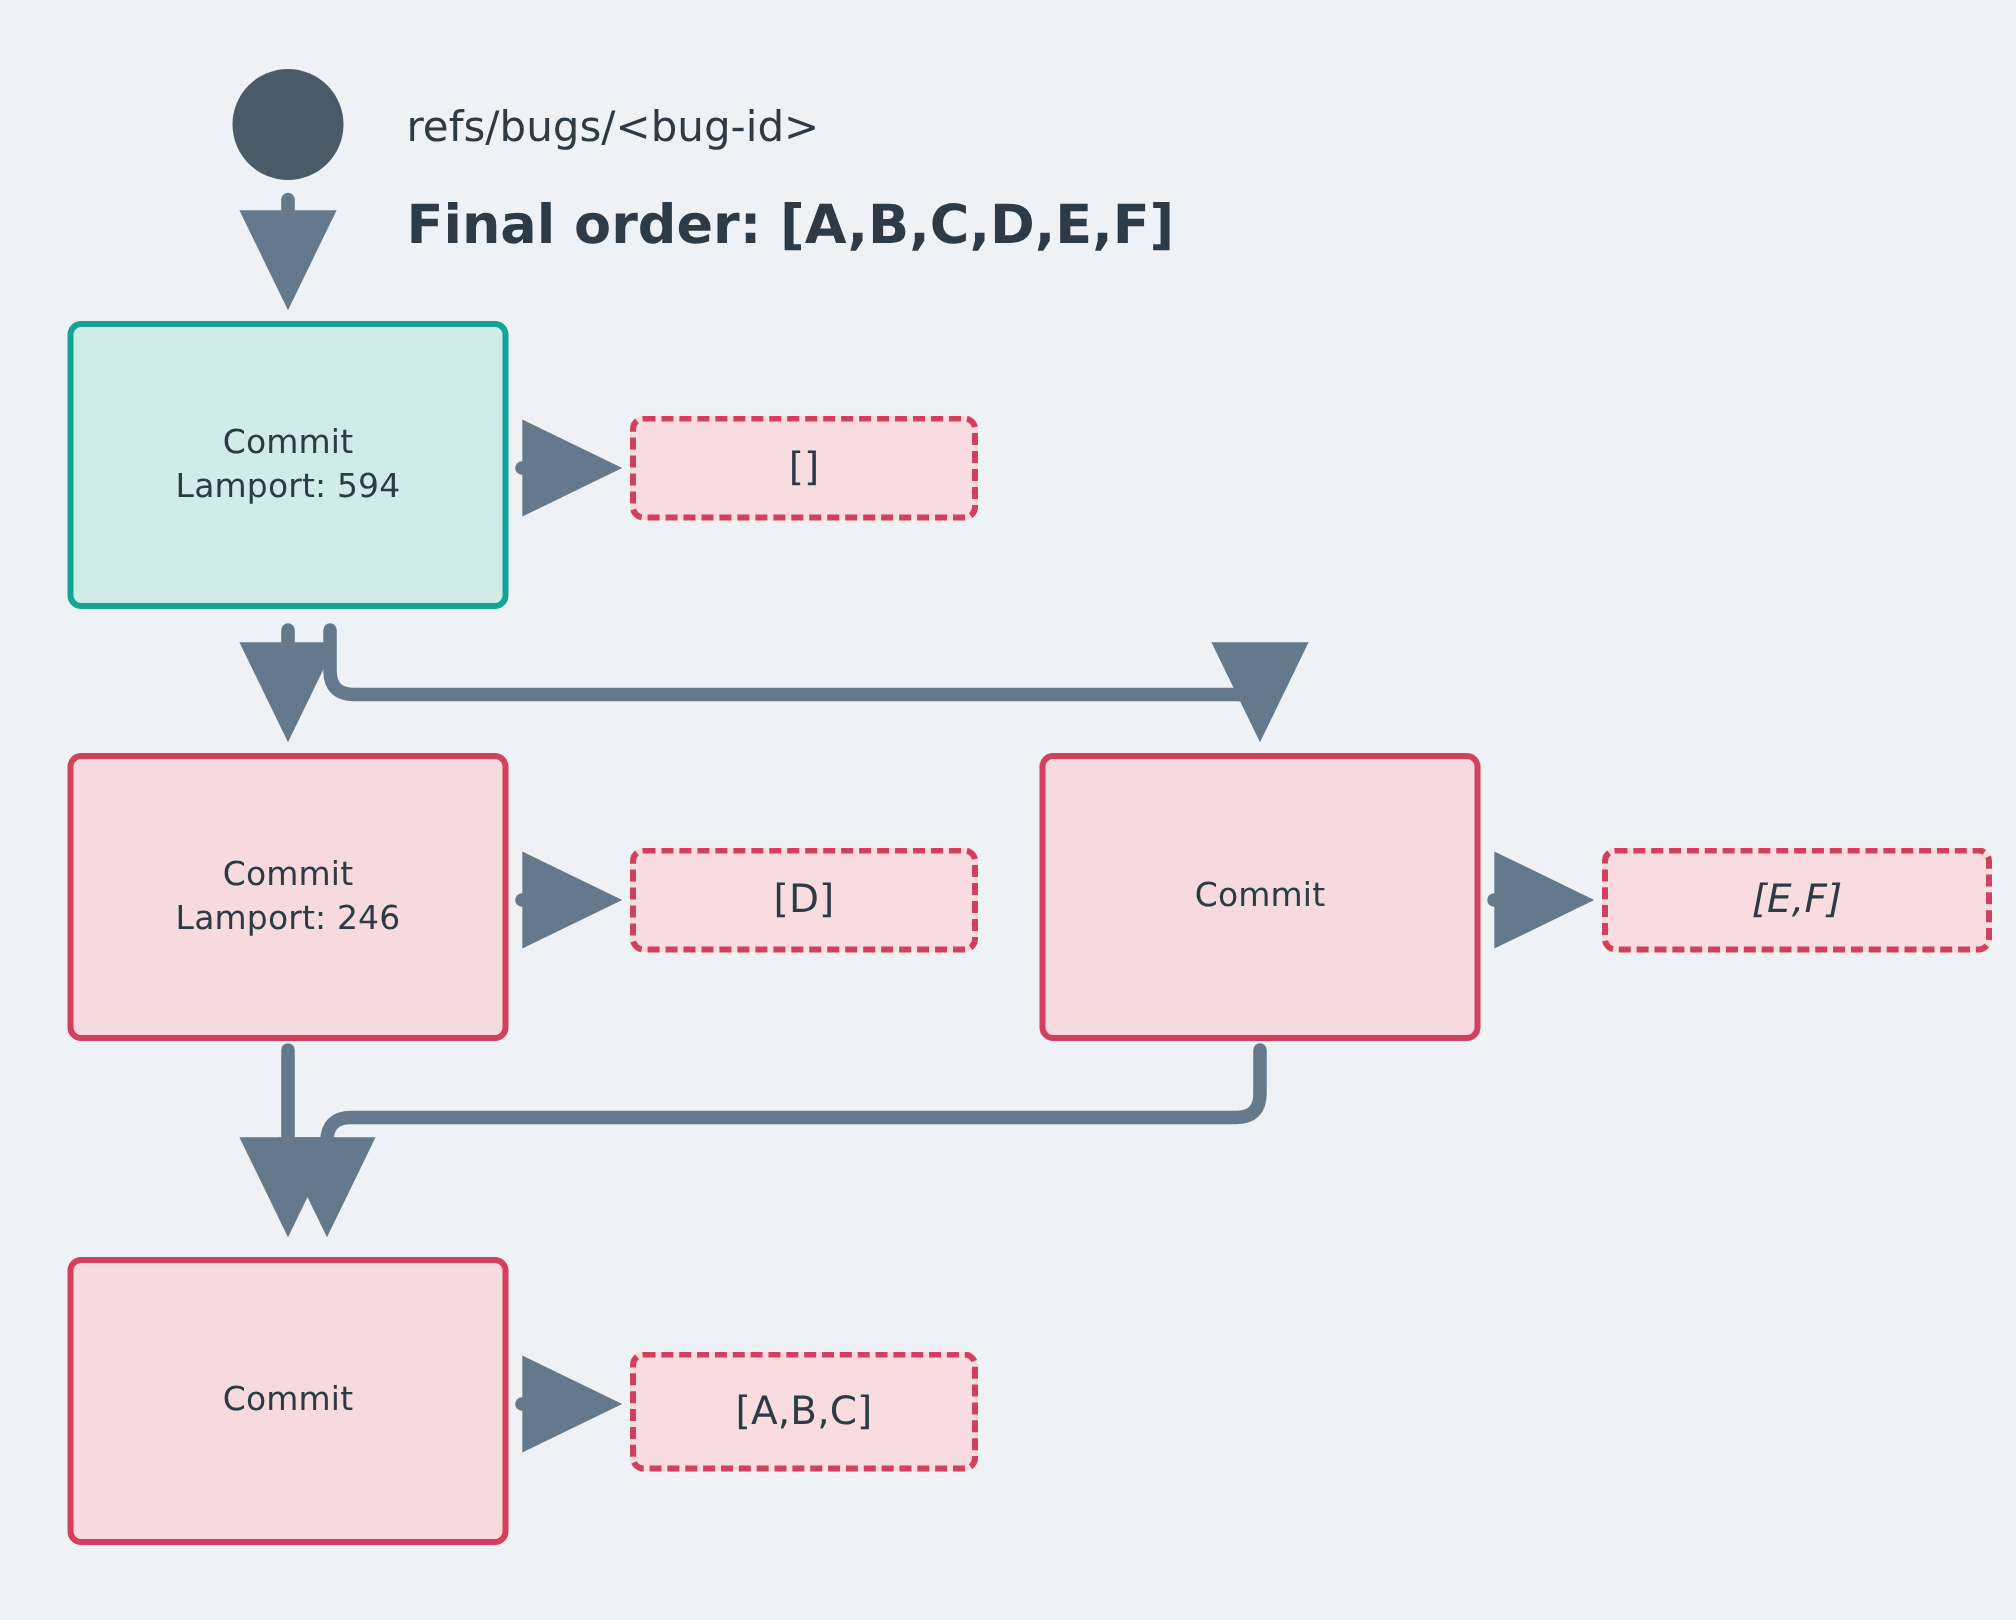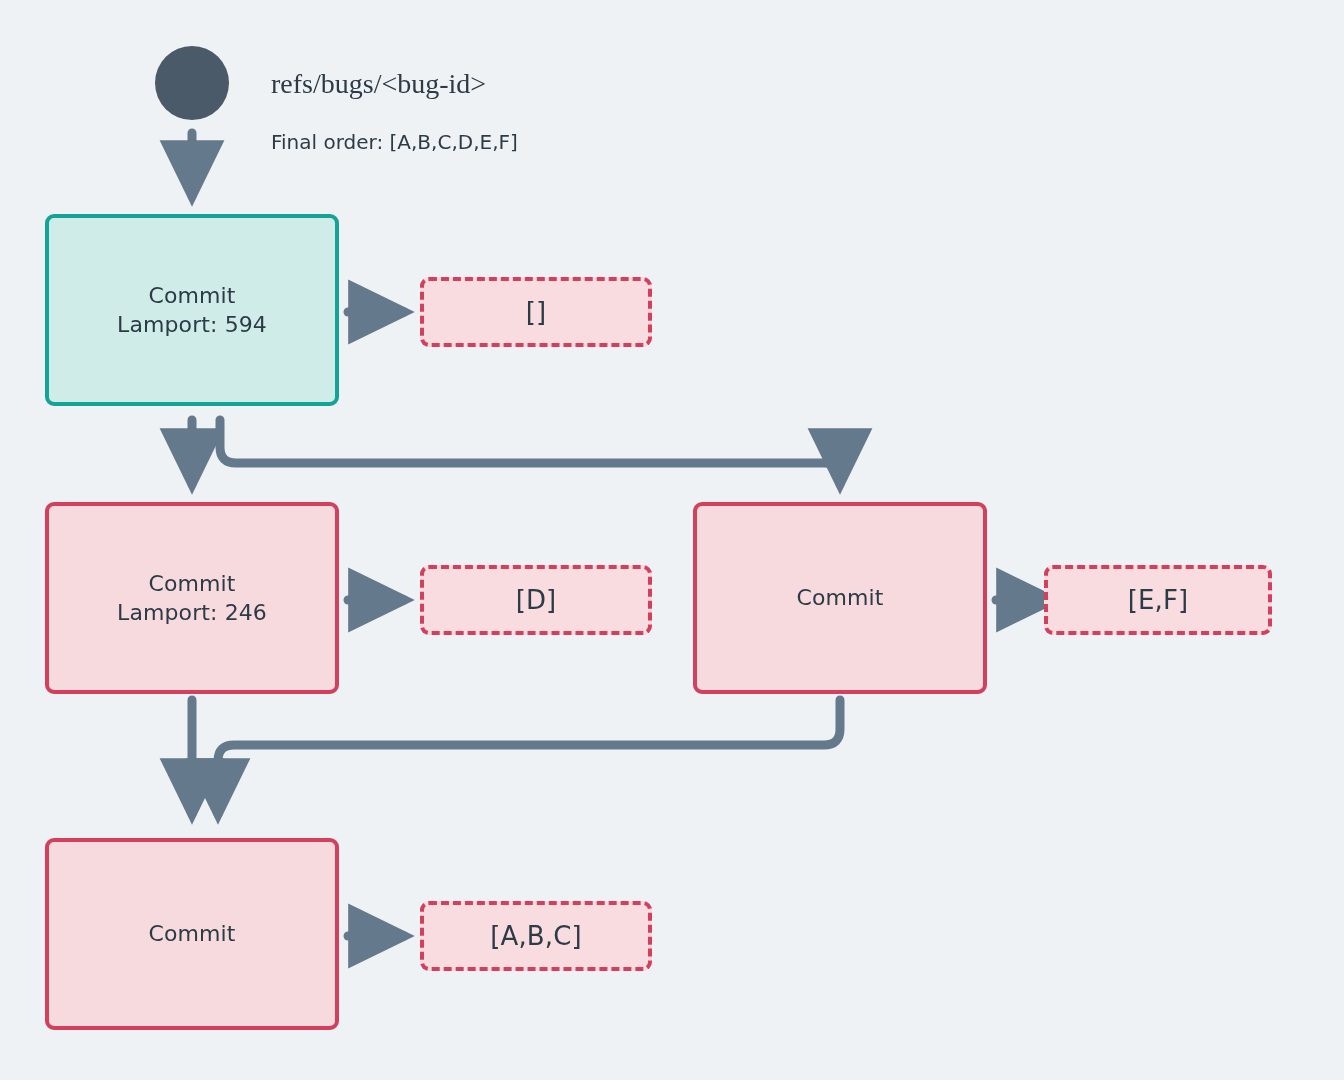--- a/index.html
+++ b/index.html
@@ -70,25 +70,24 @@
   }
 
   .caption {
     position: absolute;
     color: #2d3b47;
     white-space: nowrap;
   }
   .caption.plain {
     font-size: 28px;
     font-weight: 400;
-    font-family: Liberation Serif, serif;
   }
   .caption.strong {
-    font-size: 20px;
-    font-weight: 400;
+    font-size: 36px;
+    font-weight: 700;
   }
 
   .line-1, .line-2 { display: block; }
 </style>
 </head>
 <body>
 
 <div id="canvas">
 
   <svg id="edge-layer" viewBox="0 0 1344 1080" width="1344" height="1080">
@@ -134,24 +133,24 @@
     <span class="line-1">Commit</span>
     <span class="line-2">Lamport: 246</span>
   </div>
   <div class="node list-box" style="left:420px; top:565px; width:232px; height:70px;">
     <span>[D]</span>
   </div>
 
   <div class="node commit-box pink" style="left:693px; top:502px; width:294px; height:192px;">
     <span class="line-1">Commit</span>
   </div>
-  <div class="node list-box" style="left:1044px; top:565px; width:228px; height:70px;">
+  <div class="node list-box" style="left:1068px; top:565px; width:260px; height:70px;font-style:italic;">
     <span>[E,F]</span>
   </div>
 
   <div class="node commit-box pink" style="left:45px; top:838px; width:294px; height:192px;">
     <span class="line-1">Commit</span>
   </div>
-  <div class="node list-box" style="left:420px; top:901px; width:232px; height:70px;">
+  <div class="node list-box" style="left:420px; top:901px; width:232px; height:80px;">
     <span>[A,B,C]</span>
   </div>
 
 </div>
 
 </body></html>

